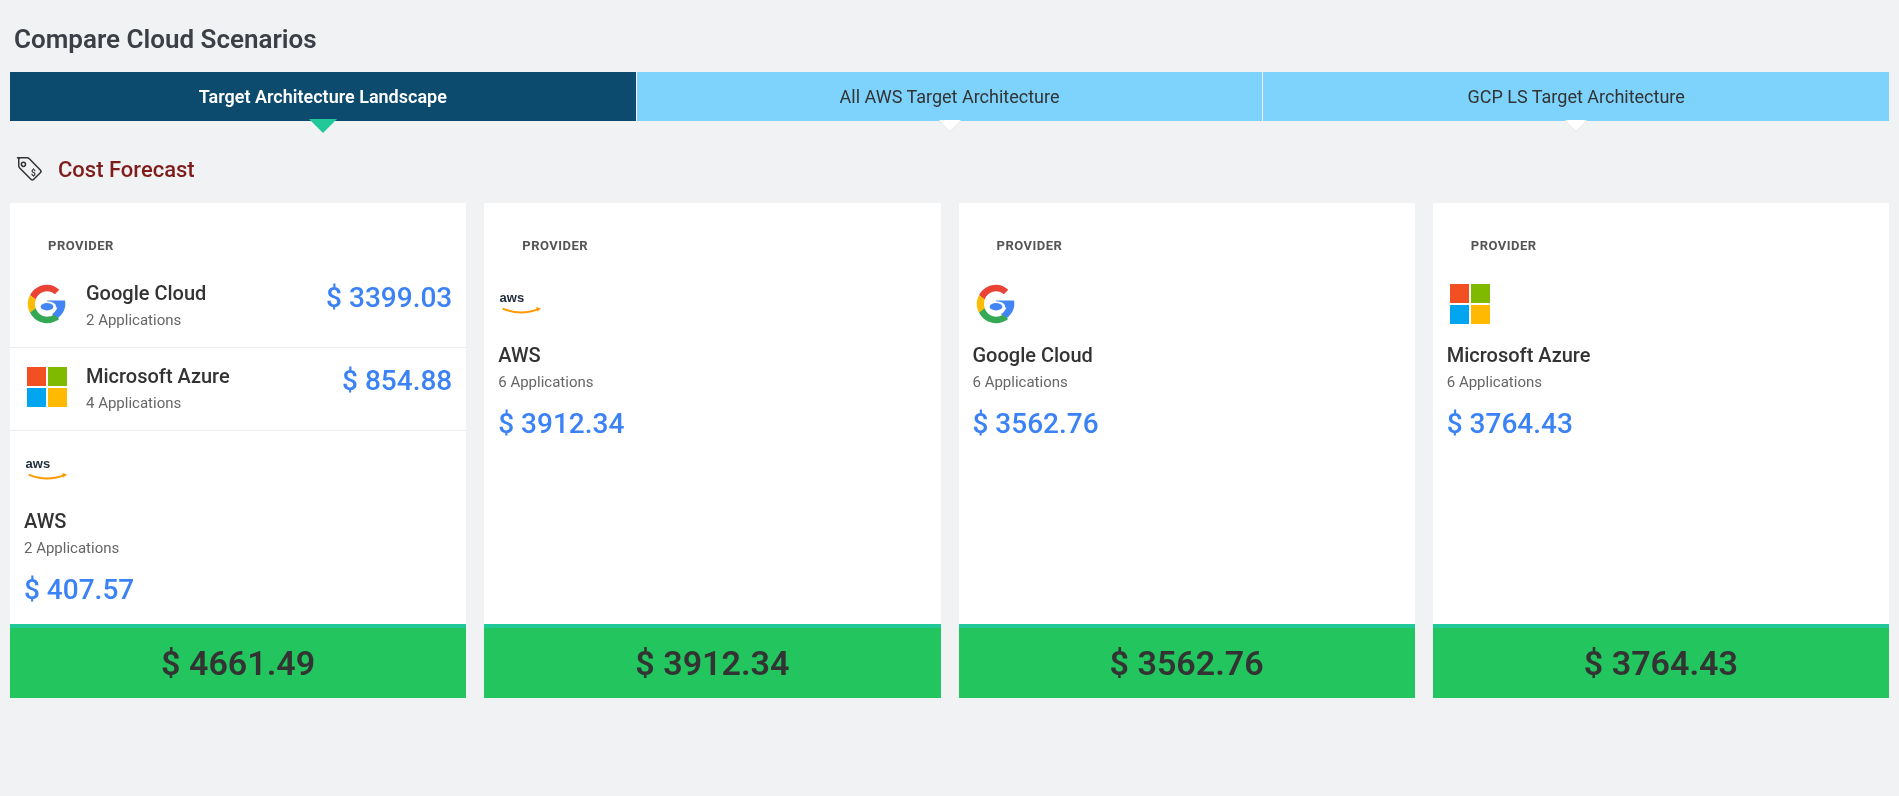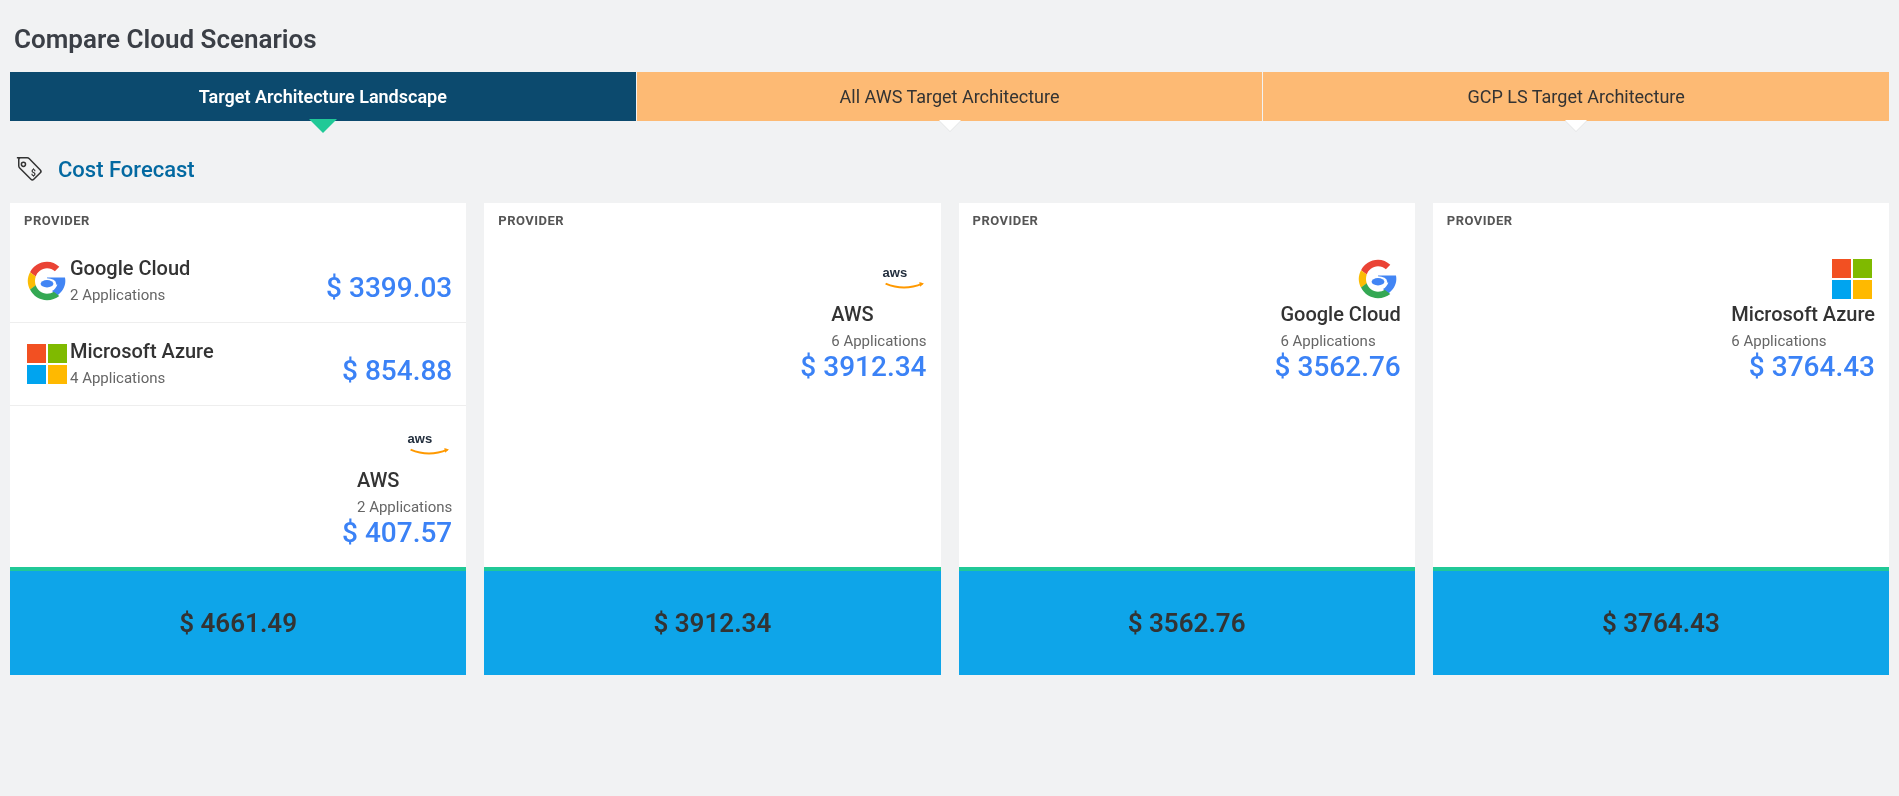--- a/index.html
+++ b/index.html
@@ -15,21 +15,21 @@
     font-weight: 600;
     color: #3b3f46;
     padding: 14px 4px 18px;
   }
   .tabs {
     display: flex;
     gap: 1px;
   }
   .tab {
     flex: 1;
-    background: #fdba74;
+    background: #7dd3fc;
     text-align: center;
     padding: 14px 10px;
     font-size: 18px;
     color: #333;
     position: relative;
     cursor: pointer;
   }
   .tab.active {
     background: #0c4a6e;
     color: #fff;
@@ -65,48 +65,50 @@
   .section-header .icon {
     width: 32px;
     height: 32px;
     display:flex;
     align-items:center;
     justify-content:center;
   }
   .section-header h2 {
     font-size: 22px;
     font-weight: 500;
-    color: #0369a1;
+    color: #7f1d1d;
   }
   .cols {
     display: grid;
     grid-template-columns: repeat(4, 1fr);
     gap: 18px;
   }
   .card {
     background: #fff;
     display: flex;
     flex-direction: column;
     min-height: 430px;
   }
   .card-header {
     font-size: 13px;
     font-weight: 700;
     letter-spacing: 0.5px;
     color: #555;
-    padding: 10px 14px 12px;
+    padding: 35px 14px 12px;
+    margin-left: 24px;
   }
   .providers {
     flex: 1;
   }
   .provider-row {
     display: flex;
-    align-items: flex-end;
+    align-items: flex-start;
     padding: 16px 14px 18px;
     border-bottom: 1px solid #eee;
+    gap: 16px;
   }
   .provider-row:last-child { border-bottom: none; flex-direction: column; }
   .logo {
     width: 46px;
     height: 46px;
     flex-shrink: 0;
     display:flex;
     align-items:center;
     justify-content:center;
   }
@@ -122,24 +124,24 @@
   }
   .prov-info { flex: 1; }
   .prov-cost {
     font-size: 28px;
     font-weight: 500;
     color: #3b82f6;
     white-space: nowrap;
   }
   .total-box {
     border-top: 4px solid #20c997;
-    background: #0ea5e9;
+    background: #22c55e;
     text-align: center;
-    padding: 37px 10px;
-    font-size: 26px;
+    padding: 15px 10px;
+    font-size: 34px;
     font-weight: 600;
     color: #333;
   }
   
   .ms-grid {
     display: grid;
     grid-template-columns: 1fr 1fr;
     grid-template-rows: 1fr 1fr;
     gap: 2px;
     width: 40px; height: 40px;

